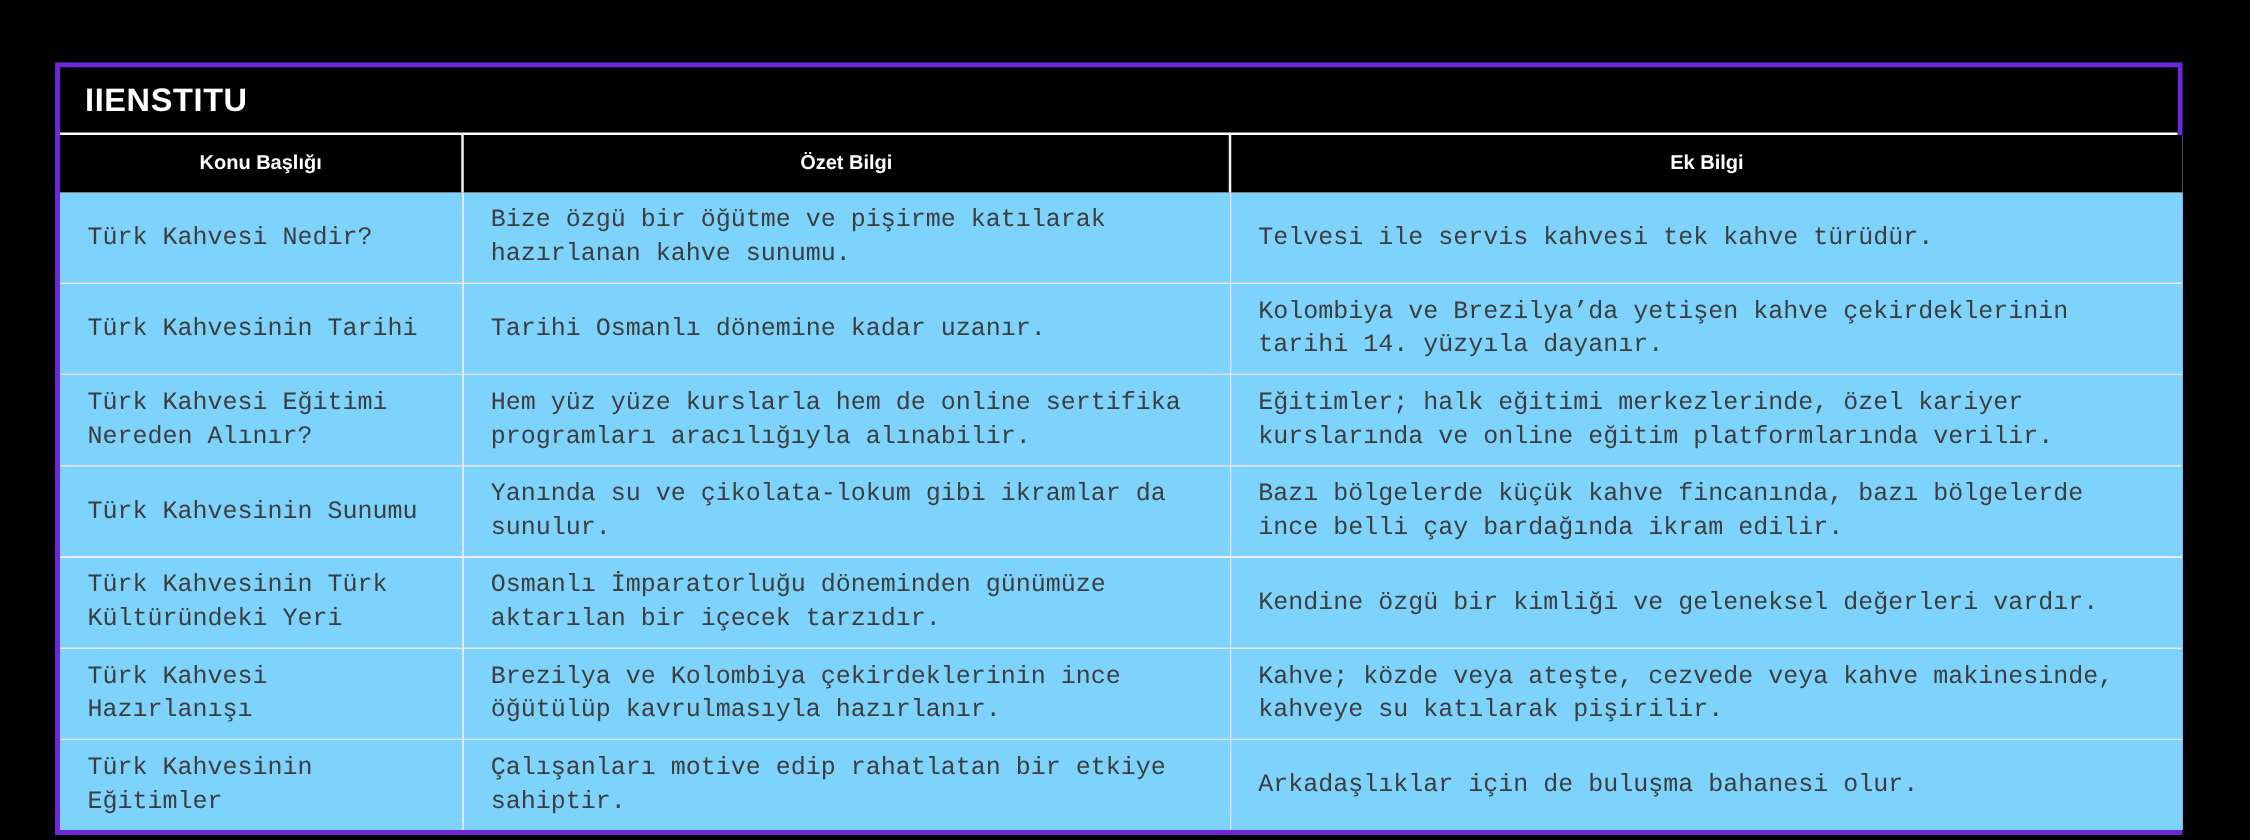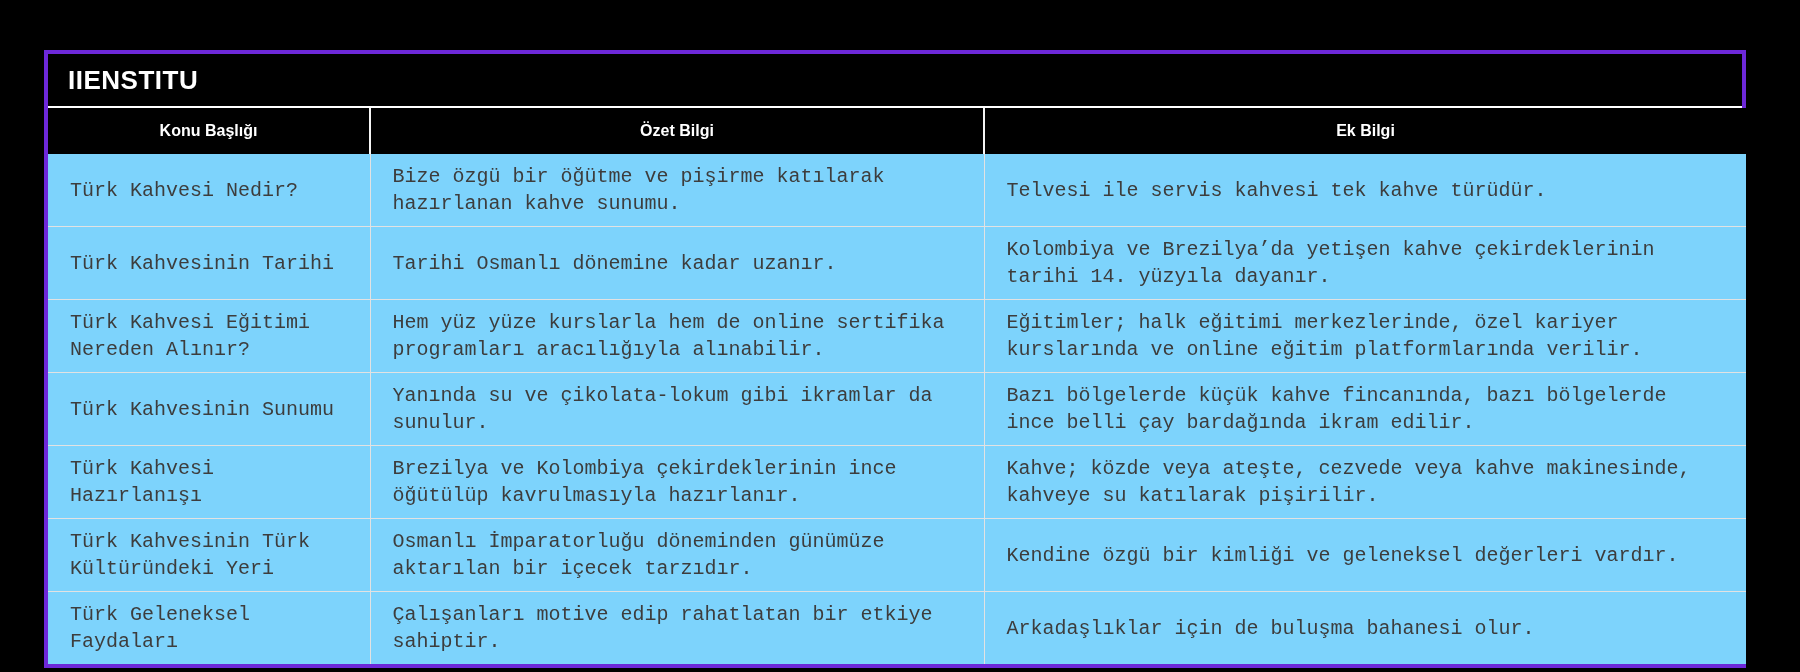--- a/index.html
+++ b/index.html
@@ -112,30 +112,30 @@
           <td>Türk Kahvesi Eğitimi Nereden Alınır?</td>
           <td>Hem yüz yüze kurslarla hem de online sertifika programları aracılığıyla alınabilir.</td>
           <td>Eğitimler; halk eğitimi merkezlerinde, özel kariyer kurslarında ve online eğitim platformlarında verilir.</td>
         </tr>
         <tr>
           <td>Türk Kahvesinin Sunumu</td>
           <td>Yanında su ve çikolata-lokum gibi ikramlar da sunulur.</td>
           <td>Bazı bölgelerde küçük kahve fincanında, bazı bölgelerde ince belli çay bardağında ikram edilir.</td>
         </tr>
         <tr>
+          <td>Türk Kahvesinin Türk Kültüründeki Yeri</td>
+          <td>Osmanlı İmparatorluğu döneminden günümüze aktarılan bir içecek tarzıdır.</td>
+          <td>Kendine özgü bir kimliği ve geleneksel değerleri vardır.</td>
+        </tr>
+        <tr>
           <td>Türk Kahvesi Hazırlanışı</td>
           <td>Brezilya ve Kolombiya çekirdeklerinin ince öğütülüp kavrulmasıyla hazırlanır.</td>
           <td>Kahve; közde veya ateşte, cezvede veya kahve makinesinde, kahveye su katılarak pişirilir.</td>
         </tr>
         <tr>
-          <td>Türk Kahvesinin Türk Kültüründeki Yeri</td>
-          <td>Osmanlı İmparatorluğu döneminden günümüze aktarılan bir içecek tarzıdır.</td>
-          <td>Kendine özgü bir kimliği ve geleneksel değerleri vardır.</td>
-        </tr>
-        <tr>
-          <td>Türk Geleneksel Faydaları</td>
+          <td>Türk Kahvesinin Eğitimler</td>
           <td>Çalışanları motive edip rahatlatan bir etkiye sahiptir.</td>
           <td>Arkadaşlıklar için de buluşma bahanesi olur.</td>
         </tr>
       </tbody>
     </table>
   </div>
 </div>
 
 </body></html>

